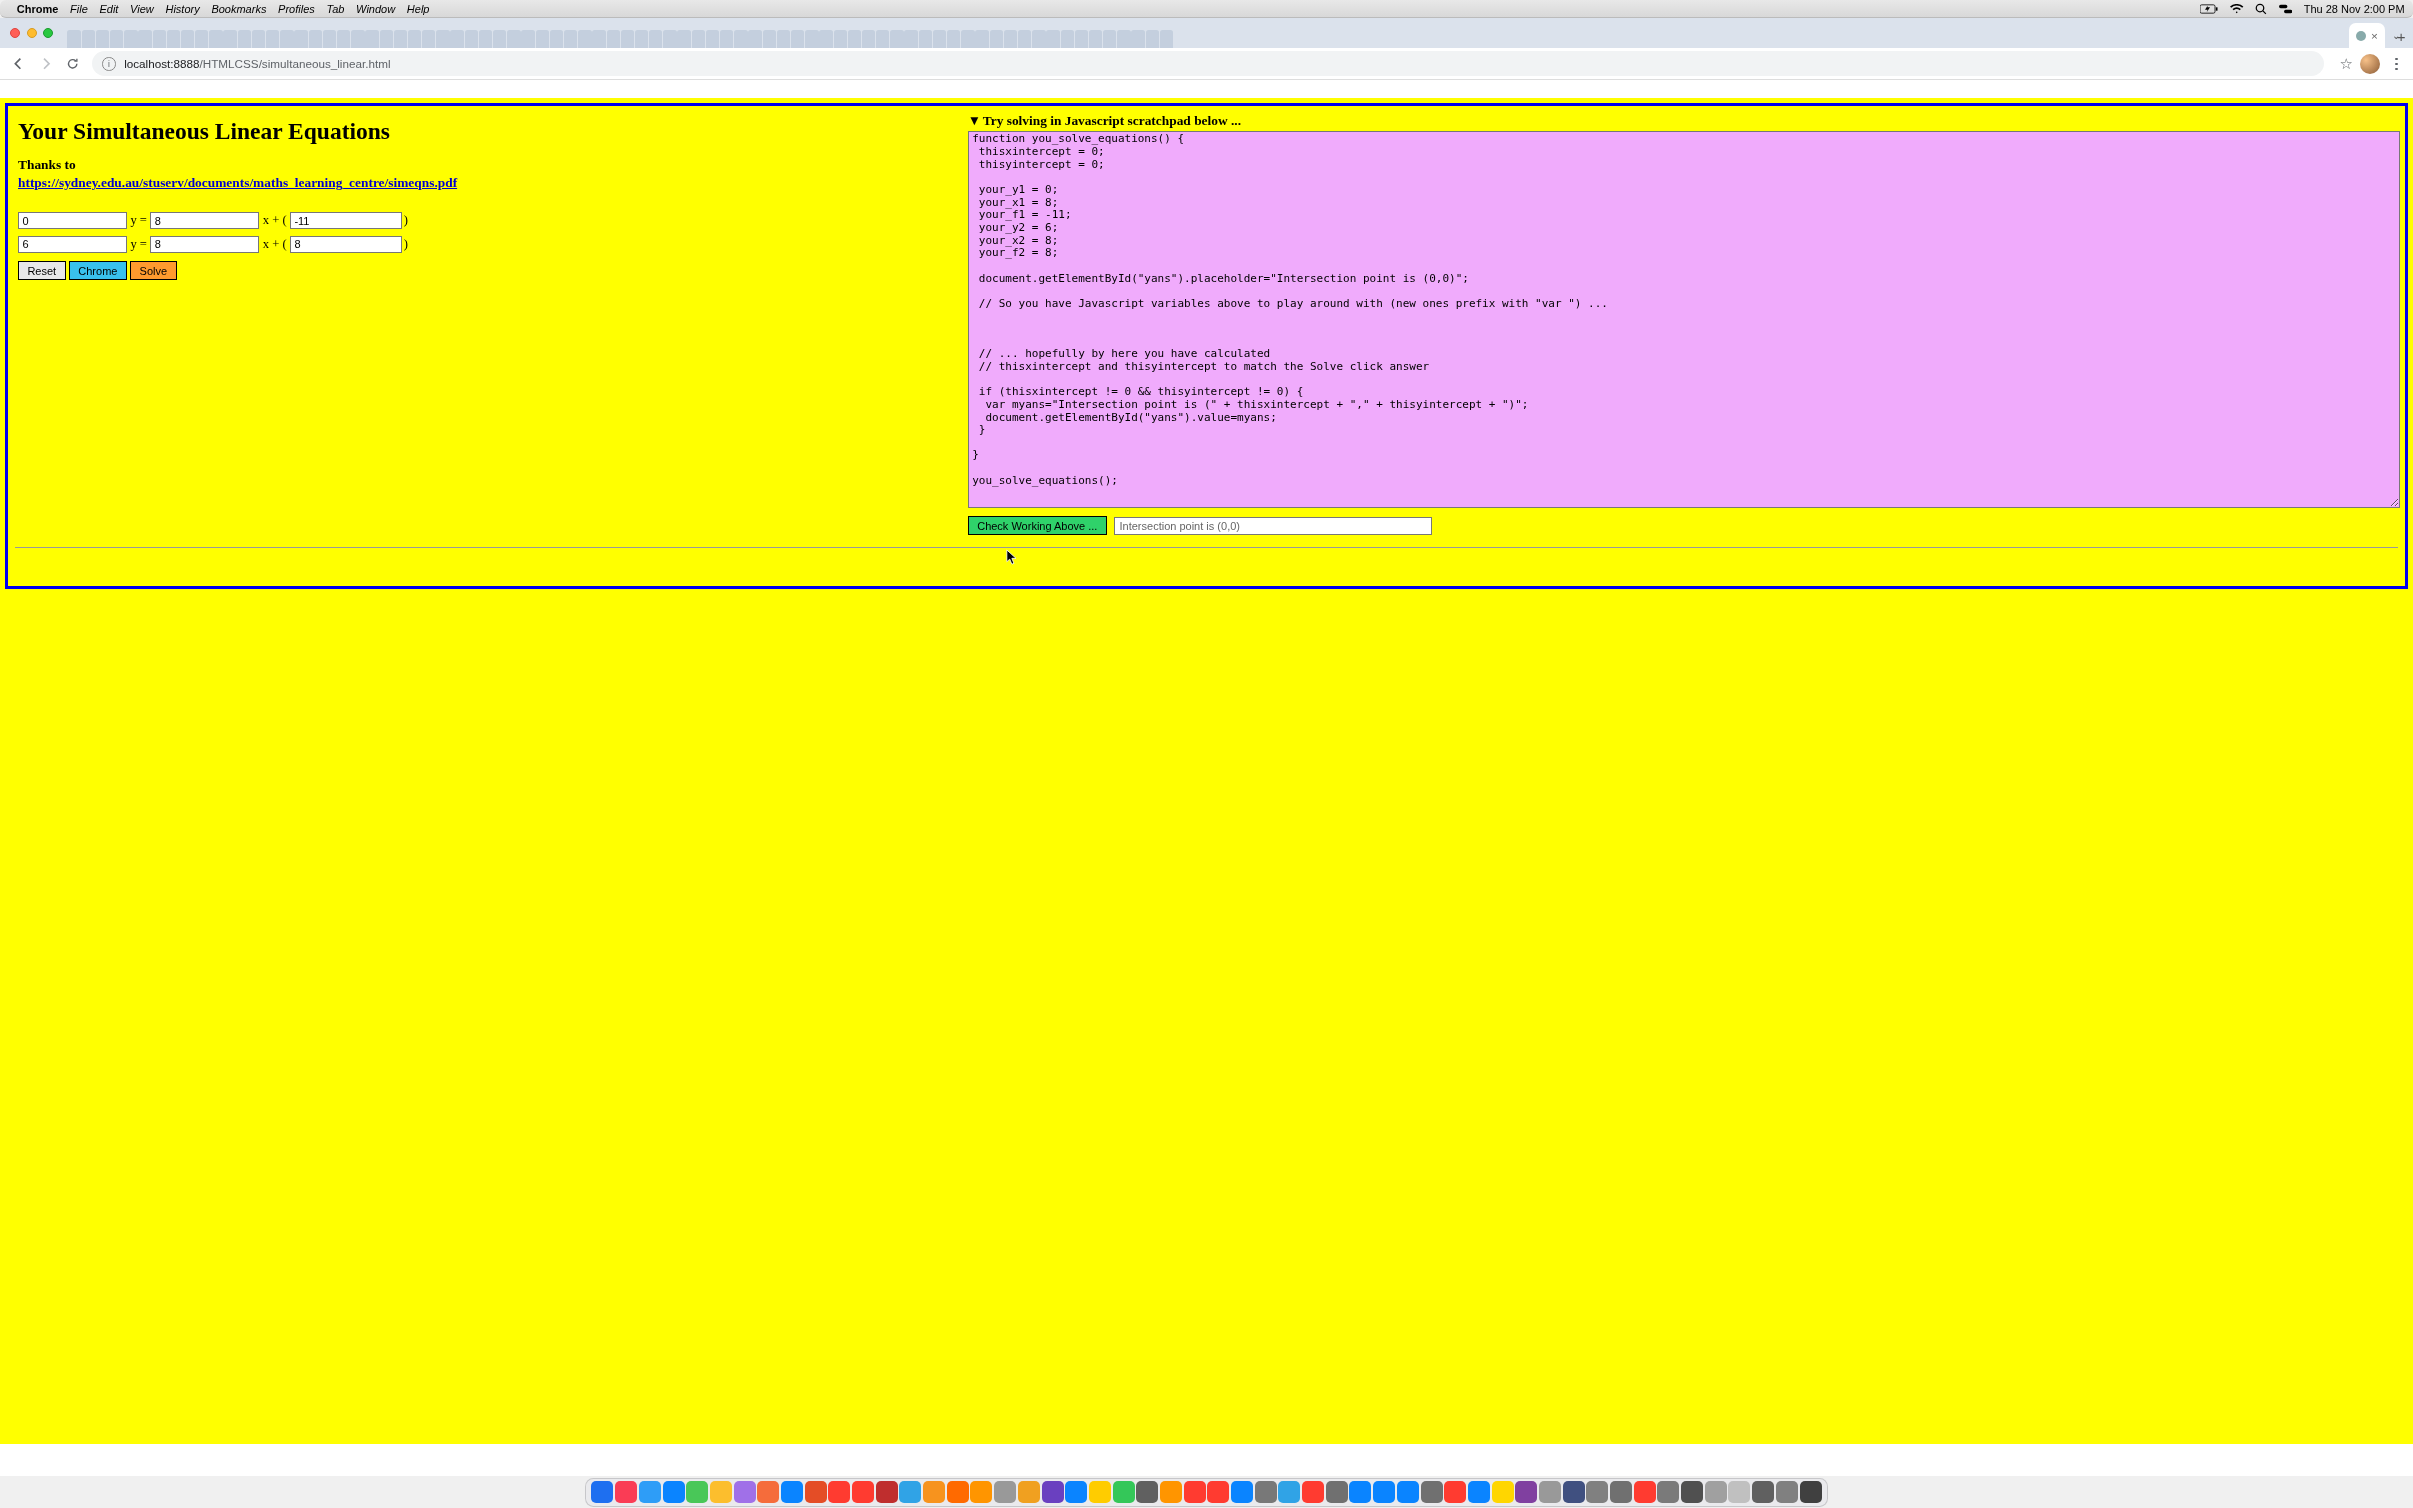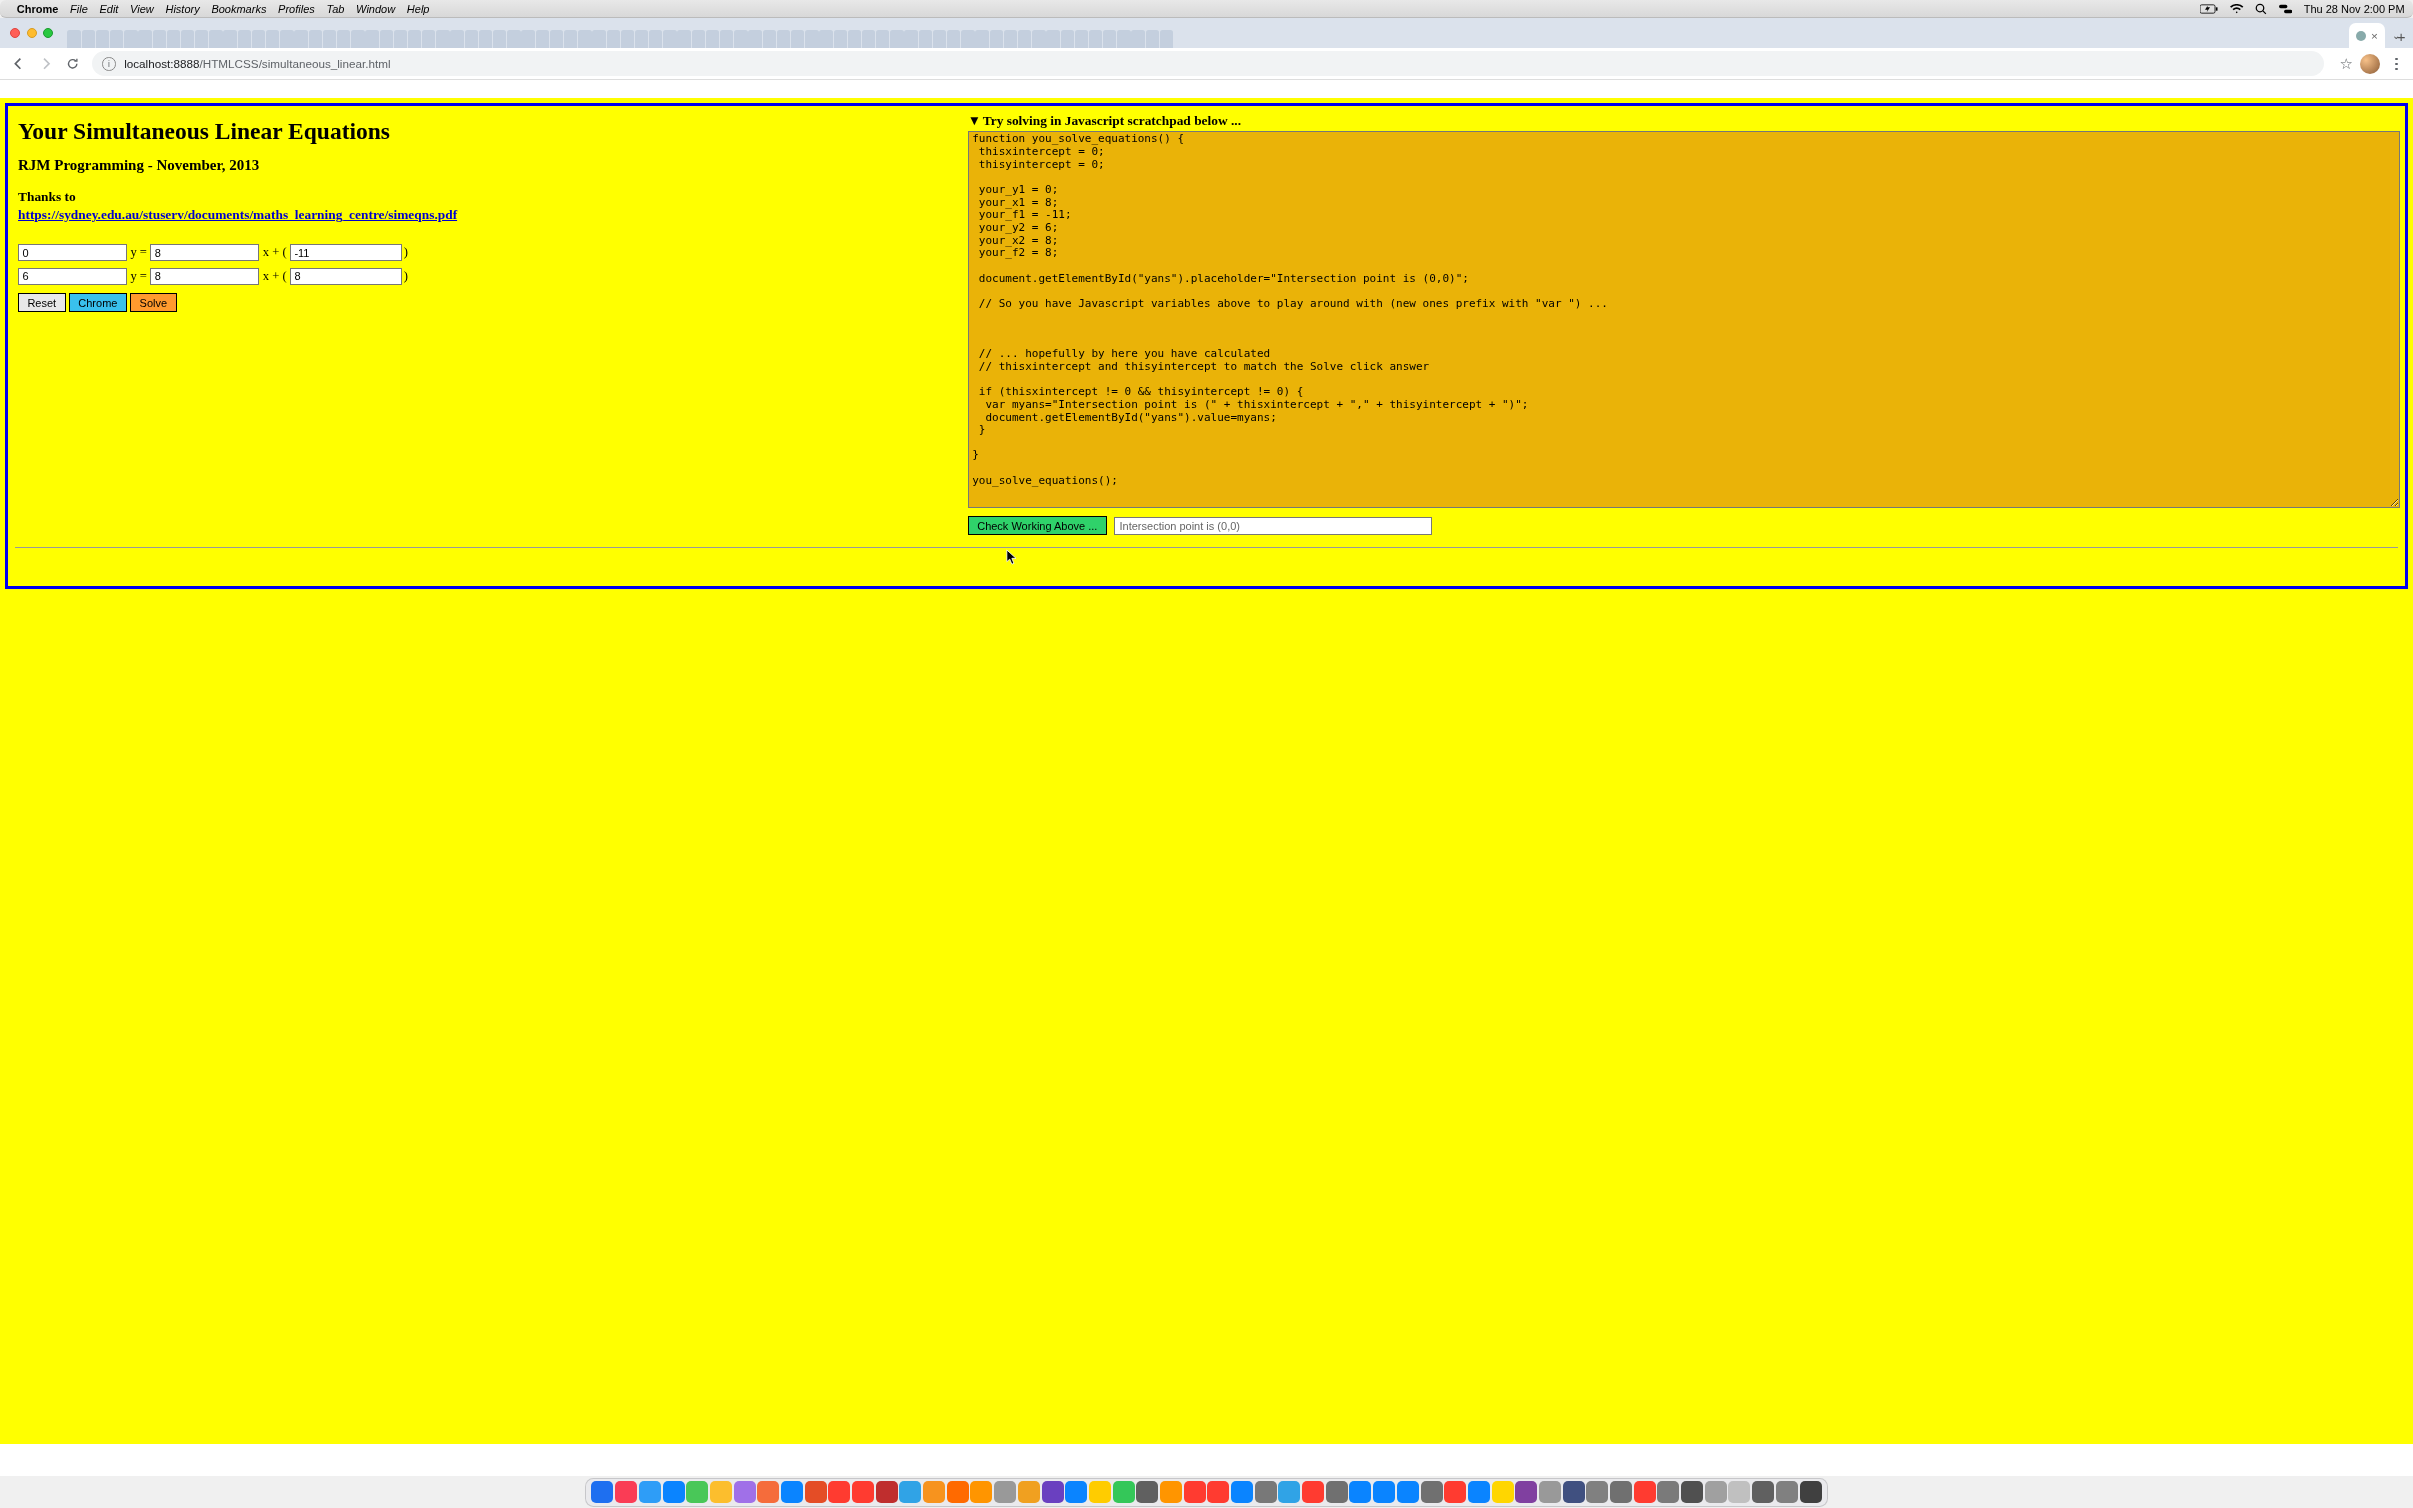--- a/index.html
+++ b/index.html
@@ -82,21 +82,21 @@
   .eqrow .coef2{width:109px;}
   .eqrow .const{width:112px;}
   .eqrow .rparen{font-family:"Times New Roman",serif;font-size:12.6px;margin-left:1.7px;}
   .btnrow{margin-top:8.4px;display:flex;gap:3.4px;}
   .btn{font-family:Arial;font-size:11px;padding:2.5px 8.4px;border:0.8px solid #000;cursor:pointer;}
   .btn.reset{background:#e8e8e8;}
   .btn.suggest{background:#39c1ed;border:1.7px solid #000;}
   .btn.solve{background:#ff9a2e;border:1.7px solid #000;}
   .scratch-head{font-family:"Times New Roman",serif;font-weight:700;font-size:13.4px;color:#000;margin:1.7px 0;}
   .scratch-head .tri{margin-right:1.7px;}
-  textarea.code{width:100%;height:377px;font-family:Menlo,Consolas,monospace;font-size:11px;line-height:1.15;background:#eab308;border:0.8px solid #777;padding:1.7px 3.4px;resize:both;white-space:pre;overflow:auto;}
+  textarea.code{width:100%;height:377px;font-family:Menlo,Consolas,monospace;font-size:11px;line-height:1.15;background:#f0abfc;border:0.8px solid #777;padding:1.7px 3.4px;resize:both;white-space:pre;overflow:auto;}
   .checkrow{margin-top:6.7px;display:flex;gap:6.7px;align-items:center;}
   .btn.check{background:#2fd26a;border:1.7px solid #000;padding:2.5px 8.4px;font-size:11px;}
   input.ans{width:318px;height:18.4px;border:0.8px solid #777;padding:1.7px 5px;font-size:11px;font-style:normal;background:#fff;}
   input.ans::placeholder{color:#666;}
   hr.pagehr{border:none;border-top:0.8px solid #999;margin:11.7px 1.7px 3.4px 1.7px;}
   
   .dock{position:absolute;left:0;right:0;bottom:0;height:32px;display:flex;align-items:center;justify-content:center;background:transparent;}
   .dock-inner{background:rgba(230,230,235,0.6);backdrop-filter:blur(5px);border-radius:8.4px;padding:2.5px 5px;display:flex;gap:1.7px;align-items:center;border:0.8px solid rgba(0,0,0,0.15);}
   .dockicon{width:22px;height:22px;border-radius:5px;display:flex;align-items:center;justify-content:center;font-size:10px;color:#fff;}
   .cursor{position:absolute;width:11.7px;height:17px;pointer-events:none;left:1006px;top:549px;}
@@ -270,21 +270,20 @@
           <span></span>
         </div>
     </div>
   </div>
 
   <div class="viewport">
     <div class="page">
       <div class="columns">
         <div class="leftcol">
           <h1 class="title">Your Simultaneous Linear Equations</h1>
-          <h3 class="sub">RJM Programming - November, 2013</h3>
           <div class="thanks">Thanks to</div>
           <a class="ref" href="#">https://sydney.edu.au/stuserv/documents/maths_learning_centre/simeqns.pdf</a>
 
           <div style="height:15px;"></div>
 
           <div class="eqrow">
             <input type="text" class="coef" value="0" style="">
             <span class="label">y = </span>
             <input type="text" class="coef2" value="8" style="">
             <span class="label">x + (</span>

